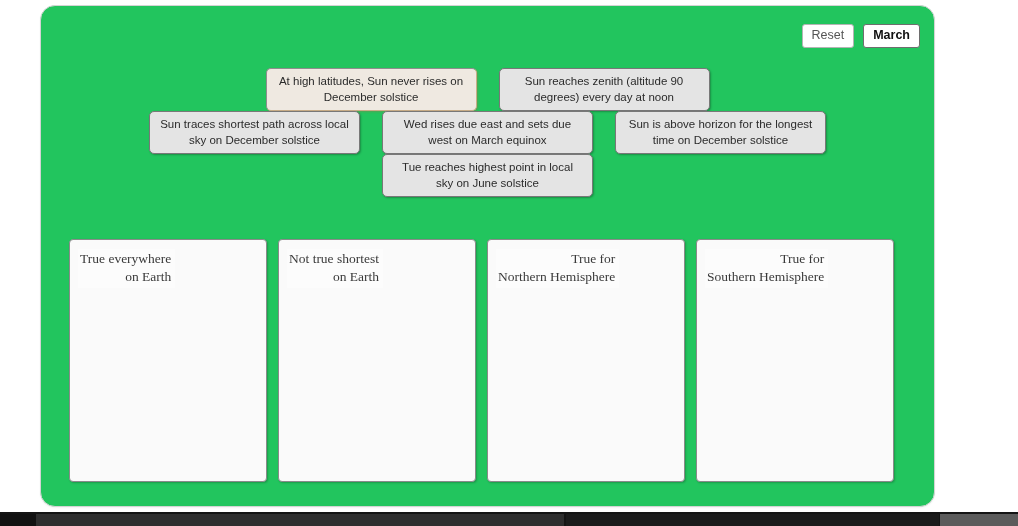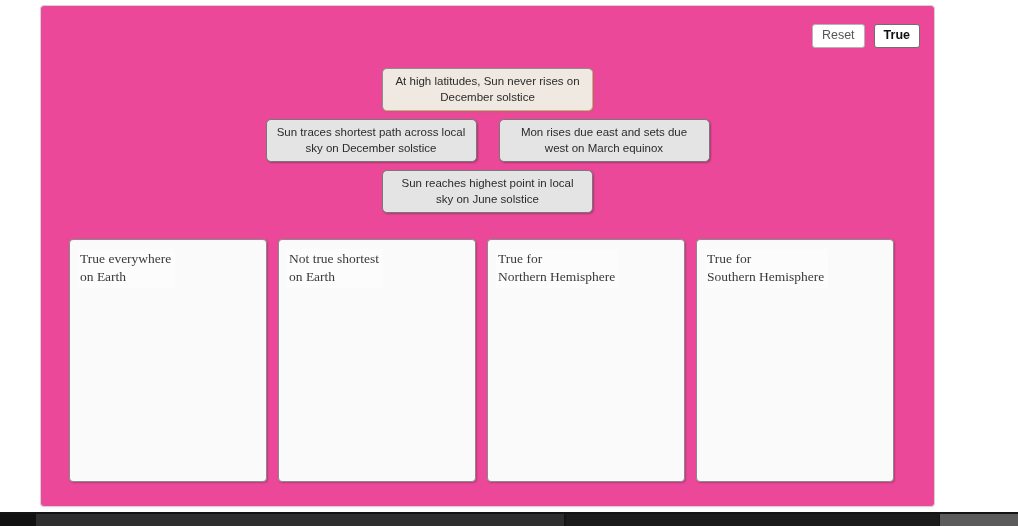--- a/index.html
+++ b/index.html
@@ -16,23 +16,23 @@
     position: relative;
   }
 
   
   #app-panel {
     position: absolute;
     left: 40px;
     top: 5px;
     width: 895px;
     height: 502px;
-    background: #ec4899;
+    background: #22c55e;
     border: 1px solid #d4d4d4;
-    border-radius: 4px;
+    border-radius: 15px;
     box-sizing: border-box;
     box-shadow: 0 1px 2px rgba(0,0,0,0.05);
   }
 
   
   #control-bar {
     position: absolute;
     right: 14px;
     top: 18px;
     display: flex;
@@ -65,21 +65,20 @@
     position: absolute;
     left: 0;
     top: 62px;
     width: 100%;
     height: 155px;
   }
   .card-row {
     display: flex;
     justify-content: center;
     gap: 22px;
-    margin-bottom: 8px;
   }
   .stmt-card {
     width: 211px;
     min-height: 43px;
     box-sizing: border-box;
     display: flex;
     align-items: center;
     justify-content: center;
     text-align: center;
     padding: 5px 9px;
@@ -102,20 +101,21 @@
   }
 
   
   #zone-strip {
     position: absolute;
     left: 28px;
     top: 233px;
     width: 840px;
     display: flex;
     gap: 11px;
+    text-align: right;
   }
   .drop-zone {
     position: relative;
     width: 198px;
     height: 243px;
     box-sizing: border-box;
     background: #fafafa;
     border: 1px solid #8a8a8a;
     border-radius: 4px;
     box-shadow: 1px 1px 2px rgba(0,0,0,0.22);
@@ -155,36 +155,38 @@
   #taskbar .tb-hl    { position:absolute; left:940px;top:2px; width:78px;  height:12px; background:#5b5b5b; }
   #taskbar .tb-right { position:absolute; left:1018px;top:2px; width:0px;  height:12px; background:#141414; }
 </style>
 </head>
 <body>
 
 <div id="app-panel">
 
   <div id="control-bar">
     <button class="ctrl-btn reset">Reset</button>
-    <button class="ctrl-btn help">True</button>
+    <button class="ctrl-btn help">March</button>
   </div>
 
   <div id="card-tray">
 
     <div class="card-row">
       <div class="stmt-card selected">At high latitudes, Sun never rises on December solstice</div>
+      <div class="stmt-card">Sun reaches zenith (altitude 90 degrees) every day at noon</div>
     </div>
 
     <div class="card-row">
       <div class="stmt-card">Sun traces shortest path across local sky on December solstice</div>
-      <div class="stmt-card">Mon rises due east and sets due west on March equinox</div>
+      <div class="stmt-card">Wed rises due east and sets due west on March equinox</div>
+      <div class="stmt-card">Sun is above horizon for the longest time on December solstice</div>
     </div>
 
     <div class="card-row">
-      <div class="stmt-card">Sun reaches highest point in local sky on June solstice</div>
+      <div class="stmt-card">Tue reaches highest point in local sky on June solstice</div>
     </div>
 
   </div>
 
   <div id="zone-strip">
 
     <div class="drop-zone">
       <div class="zone-label">True everywhere
 on Earth</div>
       <div class="zone-body"></div>

